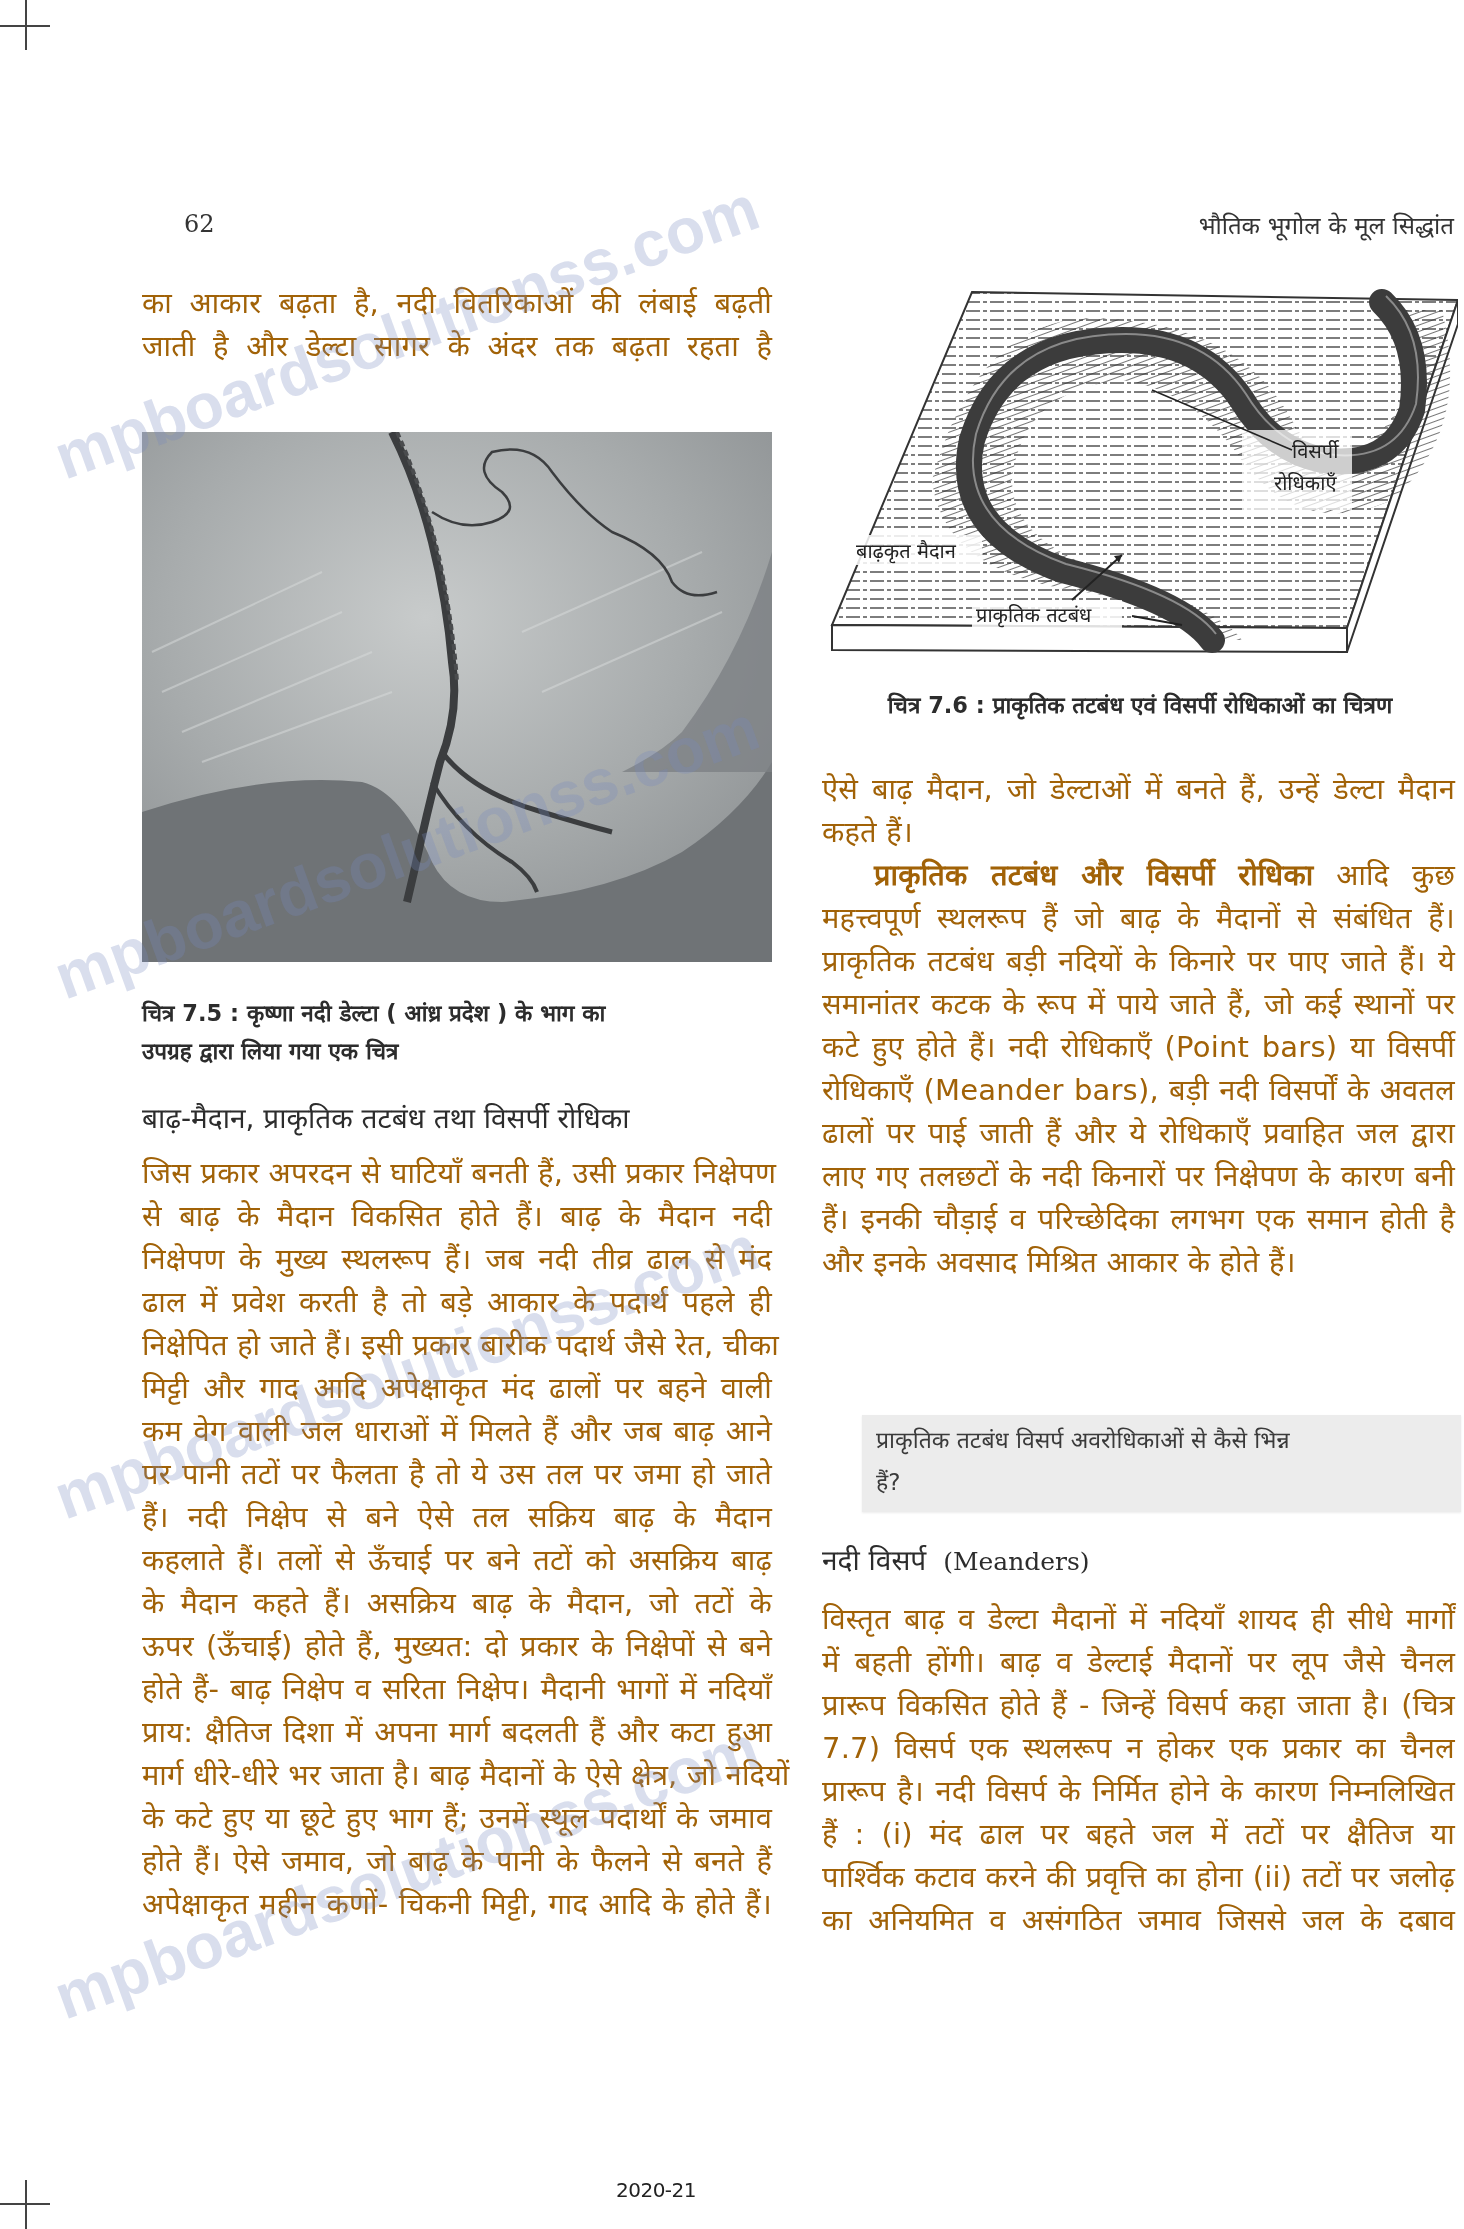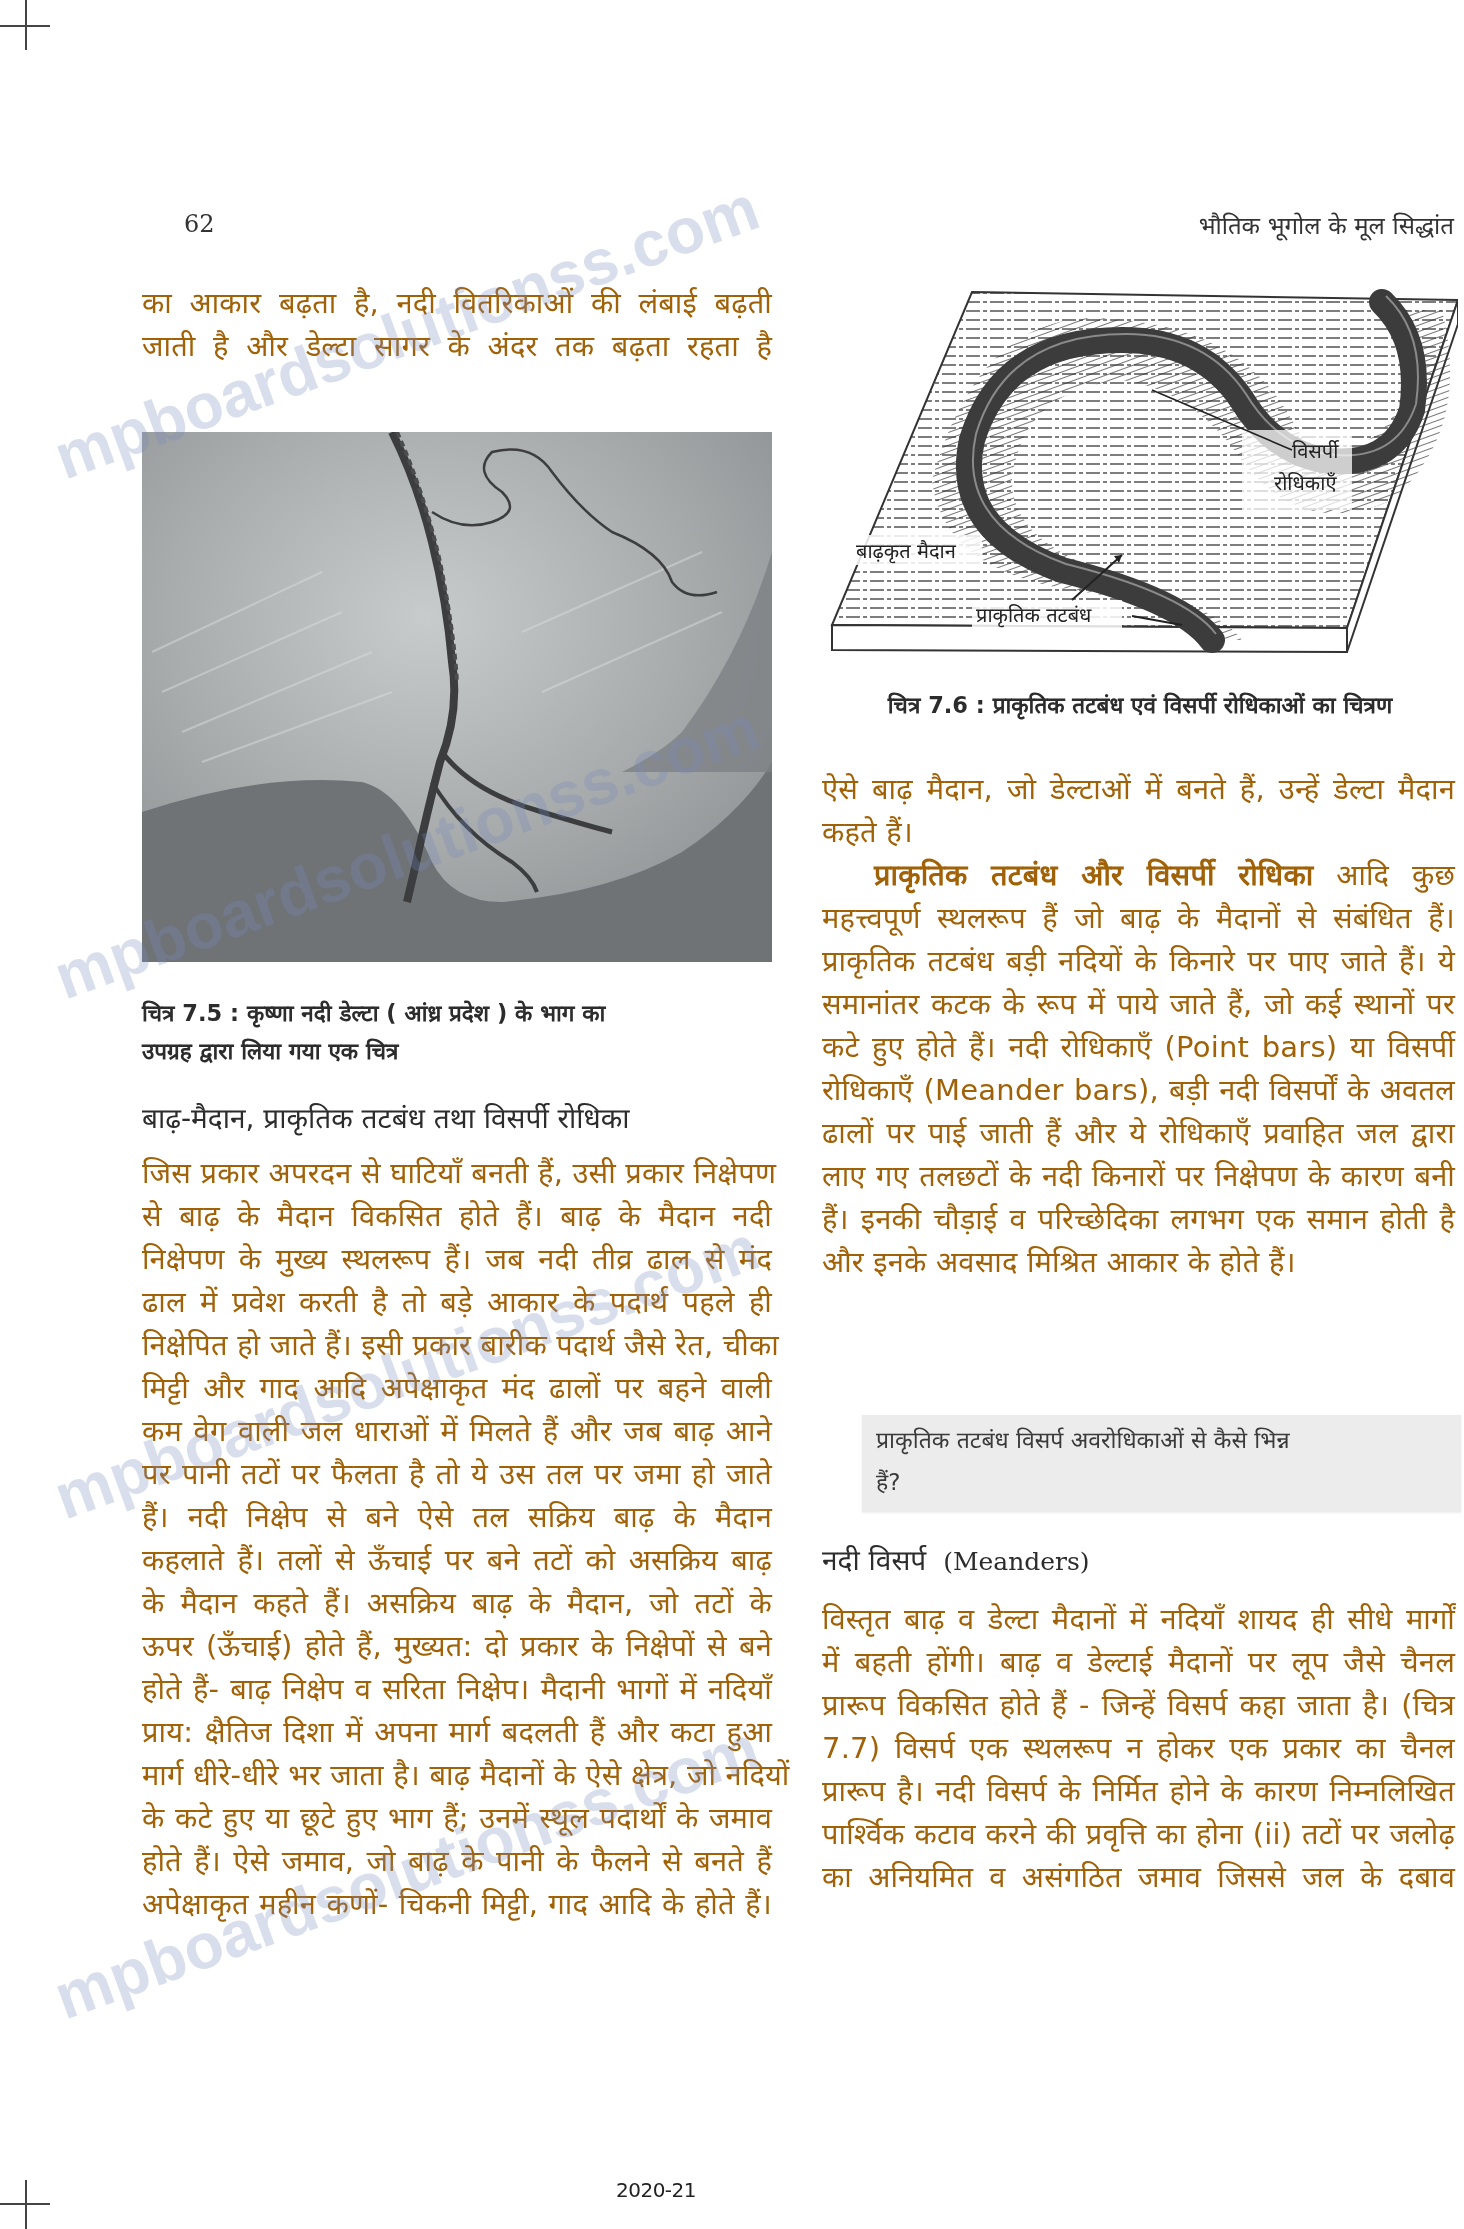--- a/index.html
+++ b/index.html
@@ -173,20 +173,21 @@
   <span>नदी विसर्प</span>
   <span style="font-family:'DejaVu Serif','Liberation Serif',serif;font-size:25px;margin-left:8px;">(Meanders)</span>
 </div>
 
 <div class="col right" style="top:1598px;">
   <span class="line">विस्तृत बाढ़ व डेल्टा मैदानों में नदियाँ शायद ही सीधे मार्गों</span>
   <span class="line">में बहती होंगी। बाढ़ व डेल्टाई मैदानों पर लूप जैसे चैनल</span>
   <span class="line">प्रारूप विकसित होते हैं - जिन्हें विसर्प कहा जाता है। (चित्र</span>
   <span class="line">7.7) विसर्प एक स्थलरूप न होकर एक प्रकार का चैनल</span>
   <span class="line">प्रारूप है। नदी विसर्प के निर्मित होने के कारण निम्नलिखित</span>
+  <span class="line">हैं : (i) मंद ढाल पर बहते जल में तटों पर क्षैतिज या</span>
   <span class="line">पार्श्विक कटाव करने की प्रवृत्ति का होना (ii) तटों पर जलोढ़</span>
   <span class="line">का अनियमित व असंगठित जमाव जिससे जल के दबाव</span>
 </div>
 
 <div class="wm" style="left:70px;top:420px;font-size:64px;transform:rotate(-20deg);">mpboardsolutionss.com</div>
 <div class="wm" style="left:70px;top:940px;font-size:64px;transform:rotate(-20deg);">mpboardsolutionss.com</div>
 <div class="wm" style="left:70px;top:1460px;font-size:64px;transform:rotate(-20deg);">mpboardsolutionss.com</div>
 <div class="wm" style="left:70px;top:1960px;font-size:64px;transform:rotate(-20deg);">mpboardsolutionss.com</div>
 
 <div class="footer">2020-21</div>

